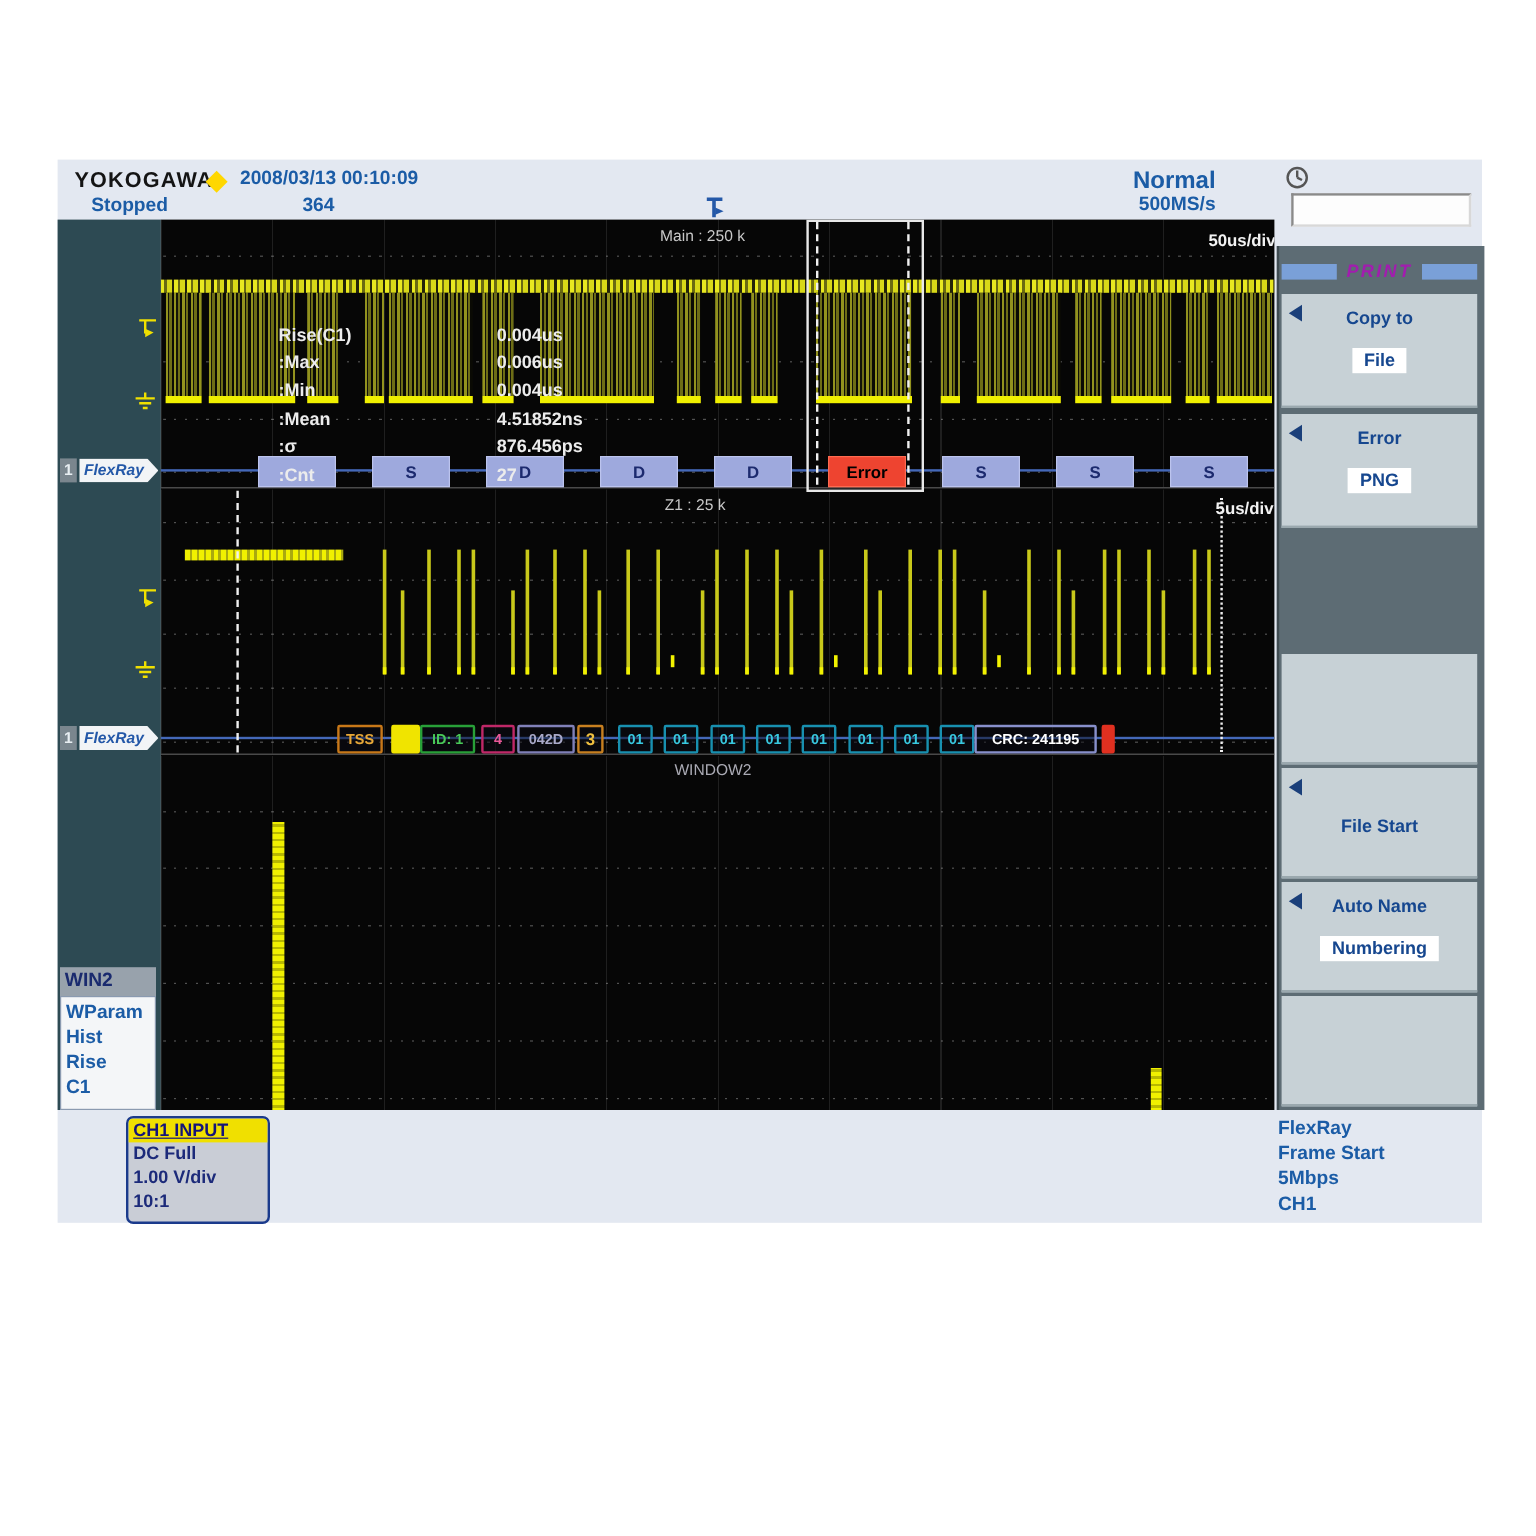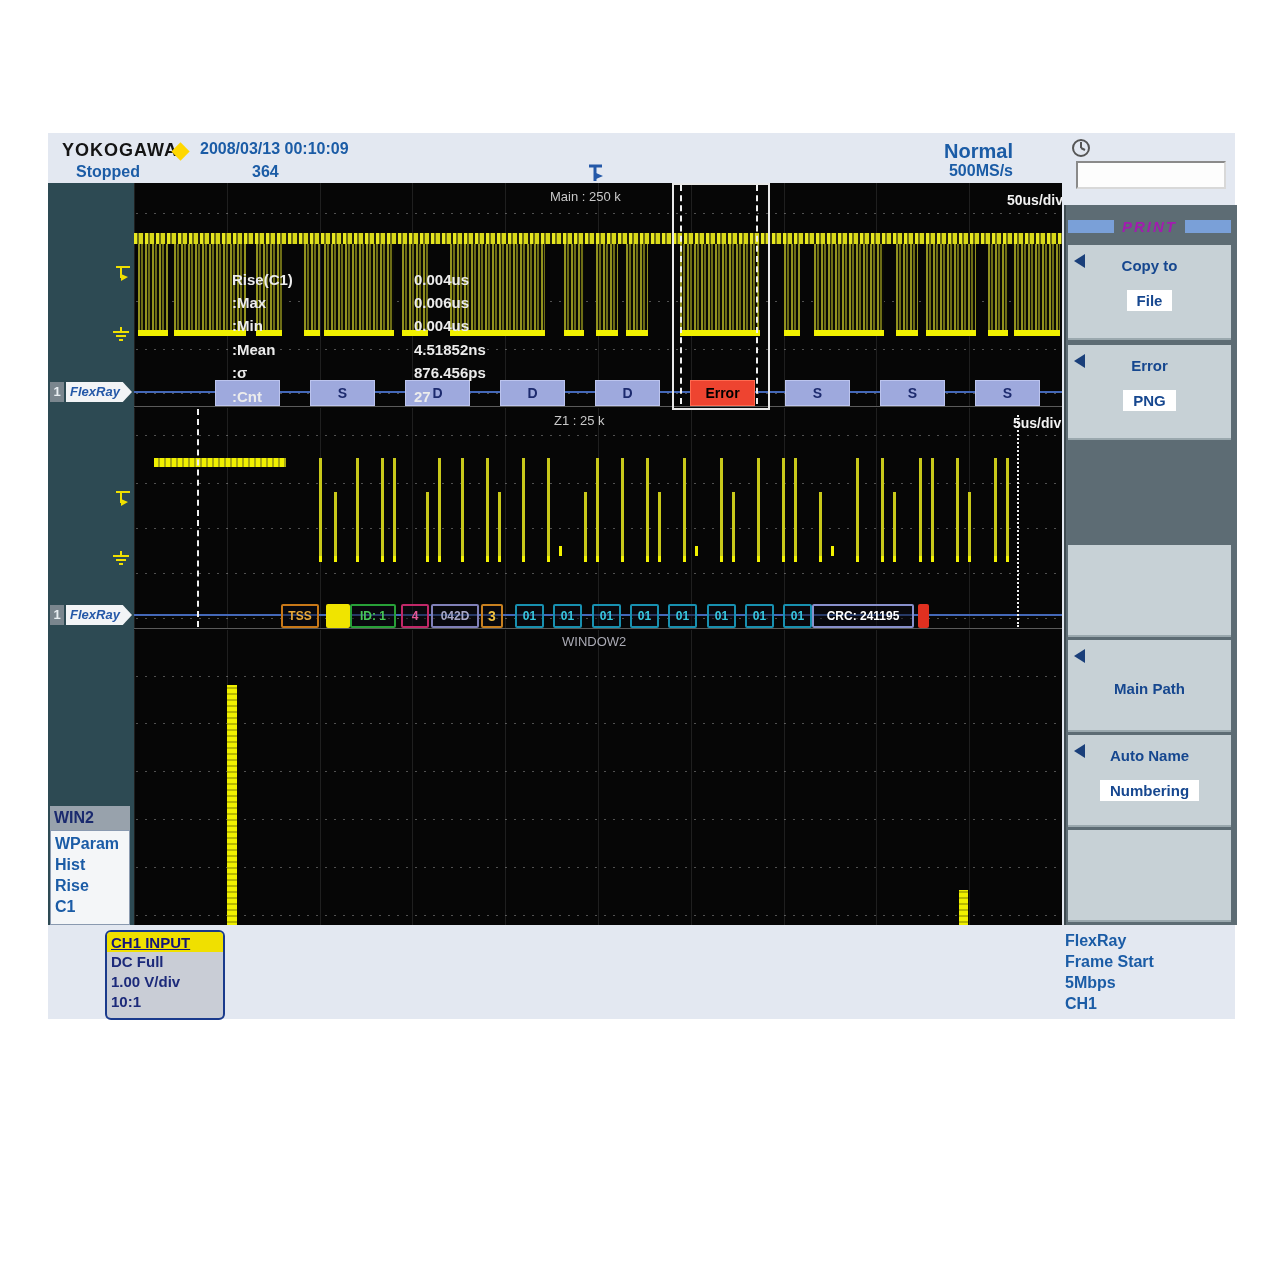--- a/index.html
+++ b/index.html
@@ -337,21 +337,21 @@
       <span class="mchip">File</span>
     </div>
     <div class="mbox" style="top:212px;height:93px;">
       <span class="tri"></span>
       <div class="mlabel">Error</div>
       <span class="mchip">PNG</span>
     </div>
     <div class="mbox" style="top:412px;height:90px;"></div>
     <div class="mbox" style="top:507px;height:90px;">
       <span class="tri"></span>
-      <div class="mlabel" style="padding-top:40px;">Main Path</div>
+      <div class="mlabel" style="padding-top:40px;">File Start</div>
     </div>
     <div class="mbox" style="top:602px;height:90px;">
       <span class="tri"></span>
       <div class="mlabel">Auto Name</div>
       <span class="mchip">Numbering</span>
     </div>
     <div class="mbox" style="top:697px;height:90px;"></div>
   </div>
 
 </div>

